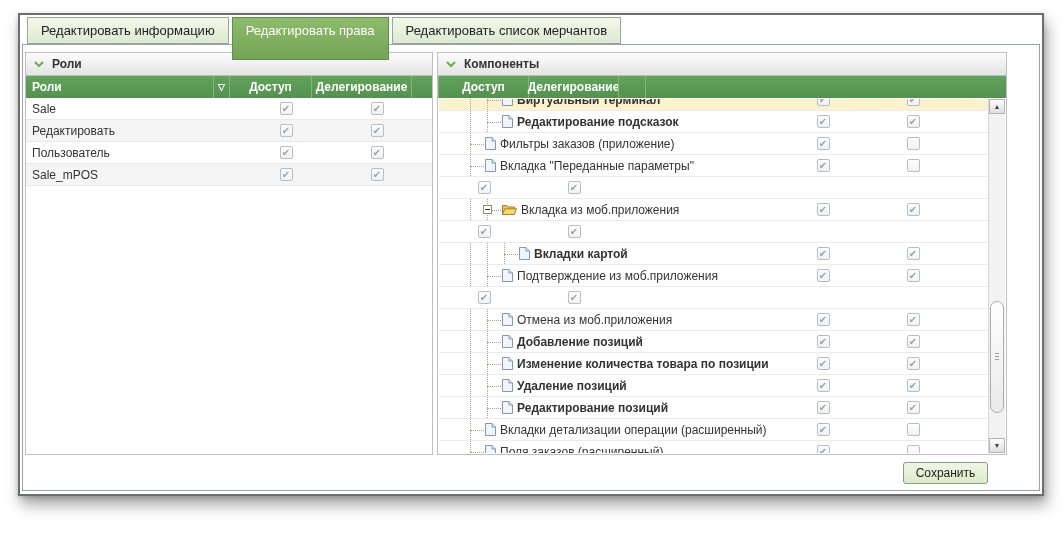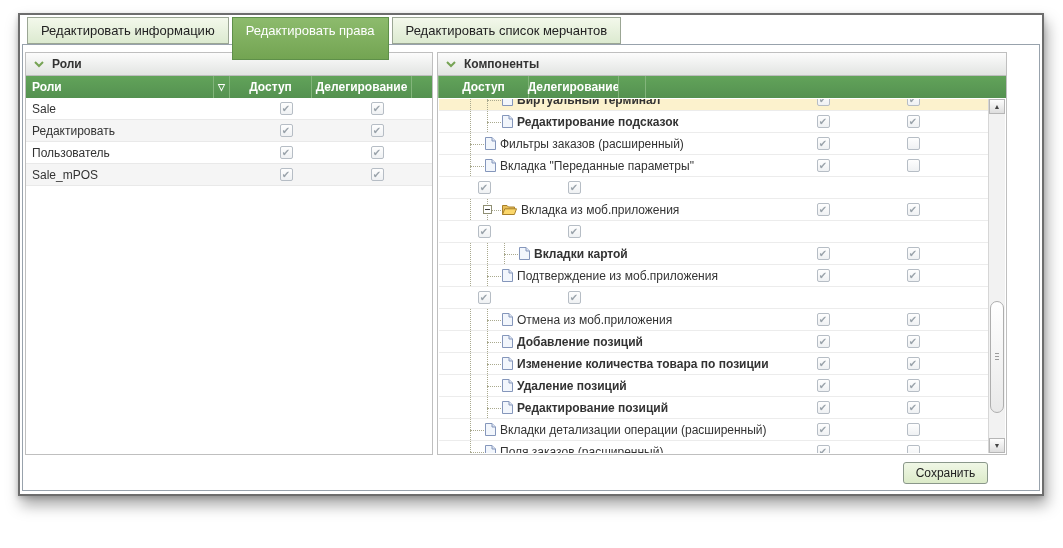--- a/index.html
+++ b/index.html
@@ -209,21 +209,21 @@
             </span>
           </div>
   </div>
         <div class="trow ">
     <div class="tname">
       <span class="elbow"></span>
       <svg class="ic" width="11" height="13" viewBox="0 0 11 13">
   <path d="M0.5 0.5 H7 L10.5 4 V12.5 H0.5 Z" fill="#f2f6fc" stroke="#8496bb"></path>
   <path d="M7 0.5 V4 H10.5" fill="#dce4f2" stroke="#8496bb"></path>
             </svg>
-      <span class="lbl ">Фильтры заказов (расширенный)</span>
+      <span class="lbl ">Фильтры заказов (приложение)</span>
     </div>
     <div class="ccol" style="width:90px">
             <span class="cb">
               <span>✔</span>
             </span>
           </div>
     <div class="ccol" style="width:90px">
             <span class="cb"></span>
           </div>
   </div>

